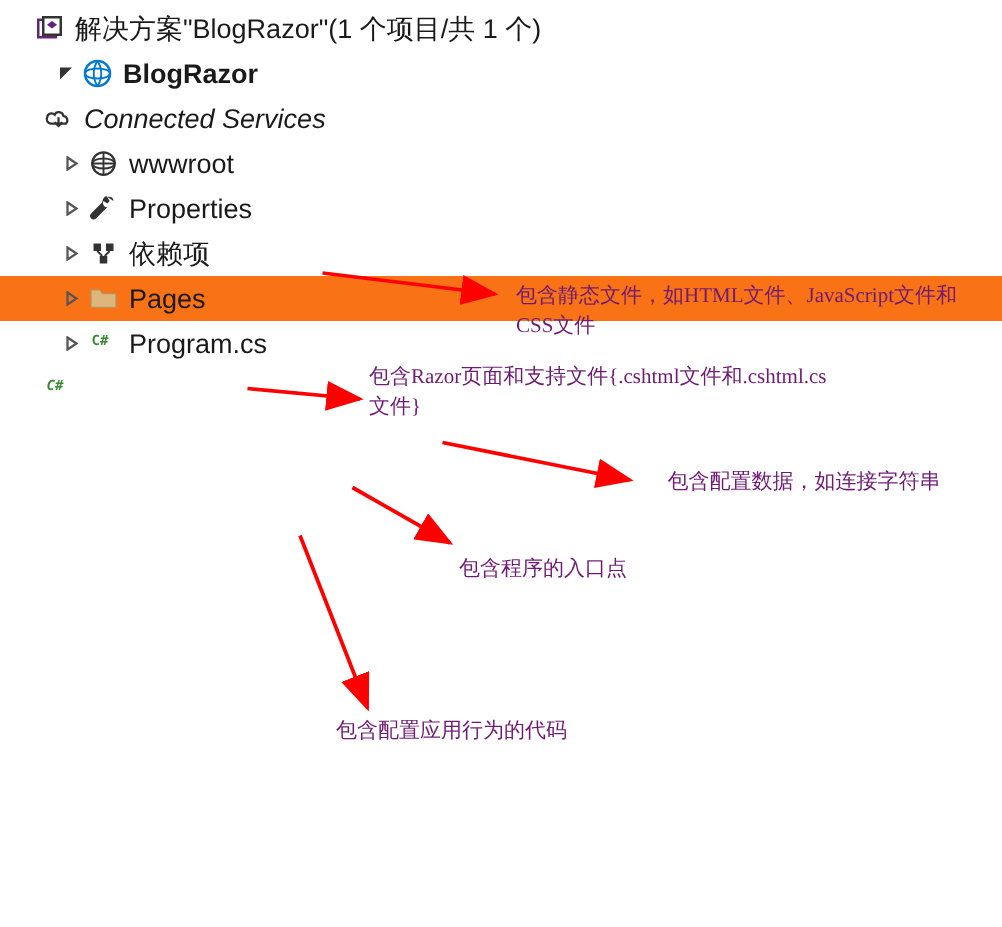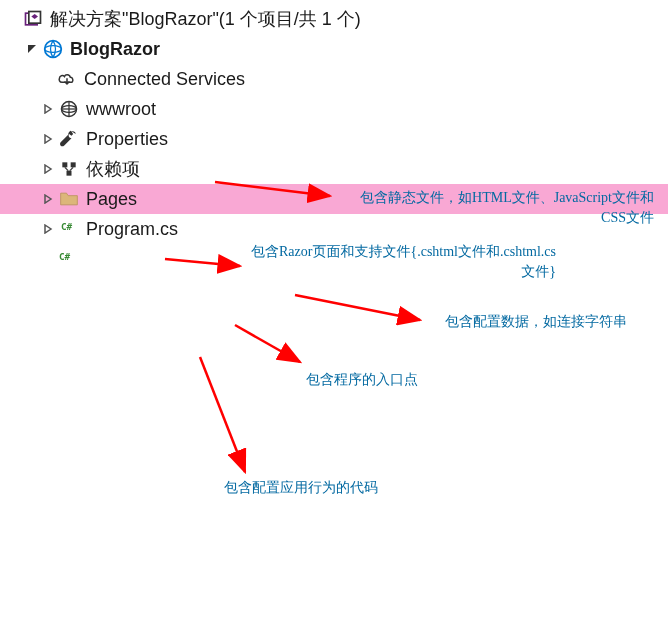--- a/index.html
+++ b/index.html
@@ -13,21 +13,21 @@
       overflow: hidden;
     }
     .tree { padding: 4px 0; }
     .row {
       display: flex;
       align-items: center;
       height: 30px;
       padding-left: 4px;
       white-space: nowrap;
     }
-    .row.selected { background: #f9a8d4; }
+    .row.selected { background: #f97316; }
     .expand {
       width: 16px;
       height: 16px;
       display: flex;
       align-items: center;
       justify-content: center;
       margin-right: 2px;
       color: #555;
     }
     .expand svg { width: 10px; height: 10px; }
@@ -35,31 +35,30 @@
       width: 22px;
       height: 22px;
       display: flex;
       align-items: center;
       justify-content: center;
       margin-right: 6px;
       flex-shrink: 0;
     }
     .label { color: #1a1a1a; }
     .bold { font-weight: bold; }
-    .indent-1 { padding-left: 24px; align-items: center; }
-    .indent-2 { padding-left: 56px; }
+    .indent-1 { padding-left: 36px; align-items: center; }
+    .indent-2 { padding-left: 28px; font-style: italic; }
     .indent-2b { padding-left: 40px; }
     .annotation {
       position: absolute;
-      color: #0369a1;
+      color: #701a75;
       font-size: 14px;
       font-family: "SimSun", serif;
       line-height: 1.4;
       max-width: 320px;
-      text-align: right;
     }
     .arrow {
       position: absolute;
       pointer-events: none;
     }
   </style>
 </head>
 <body>
 
 <div class="tree">

